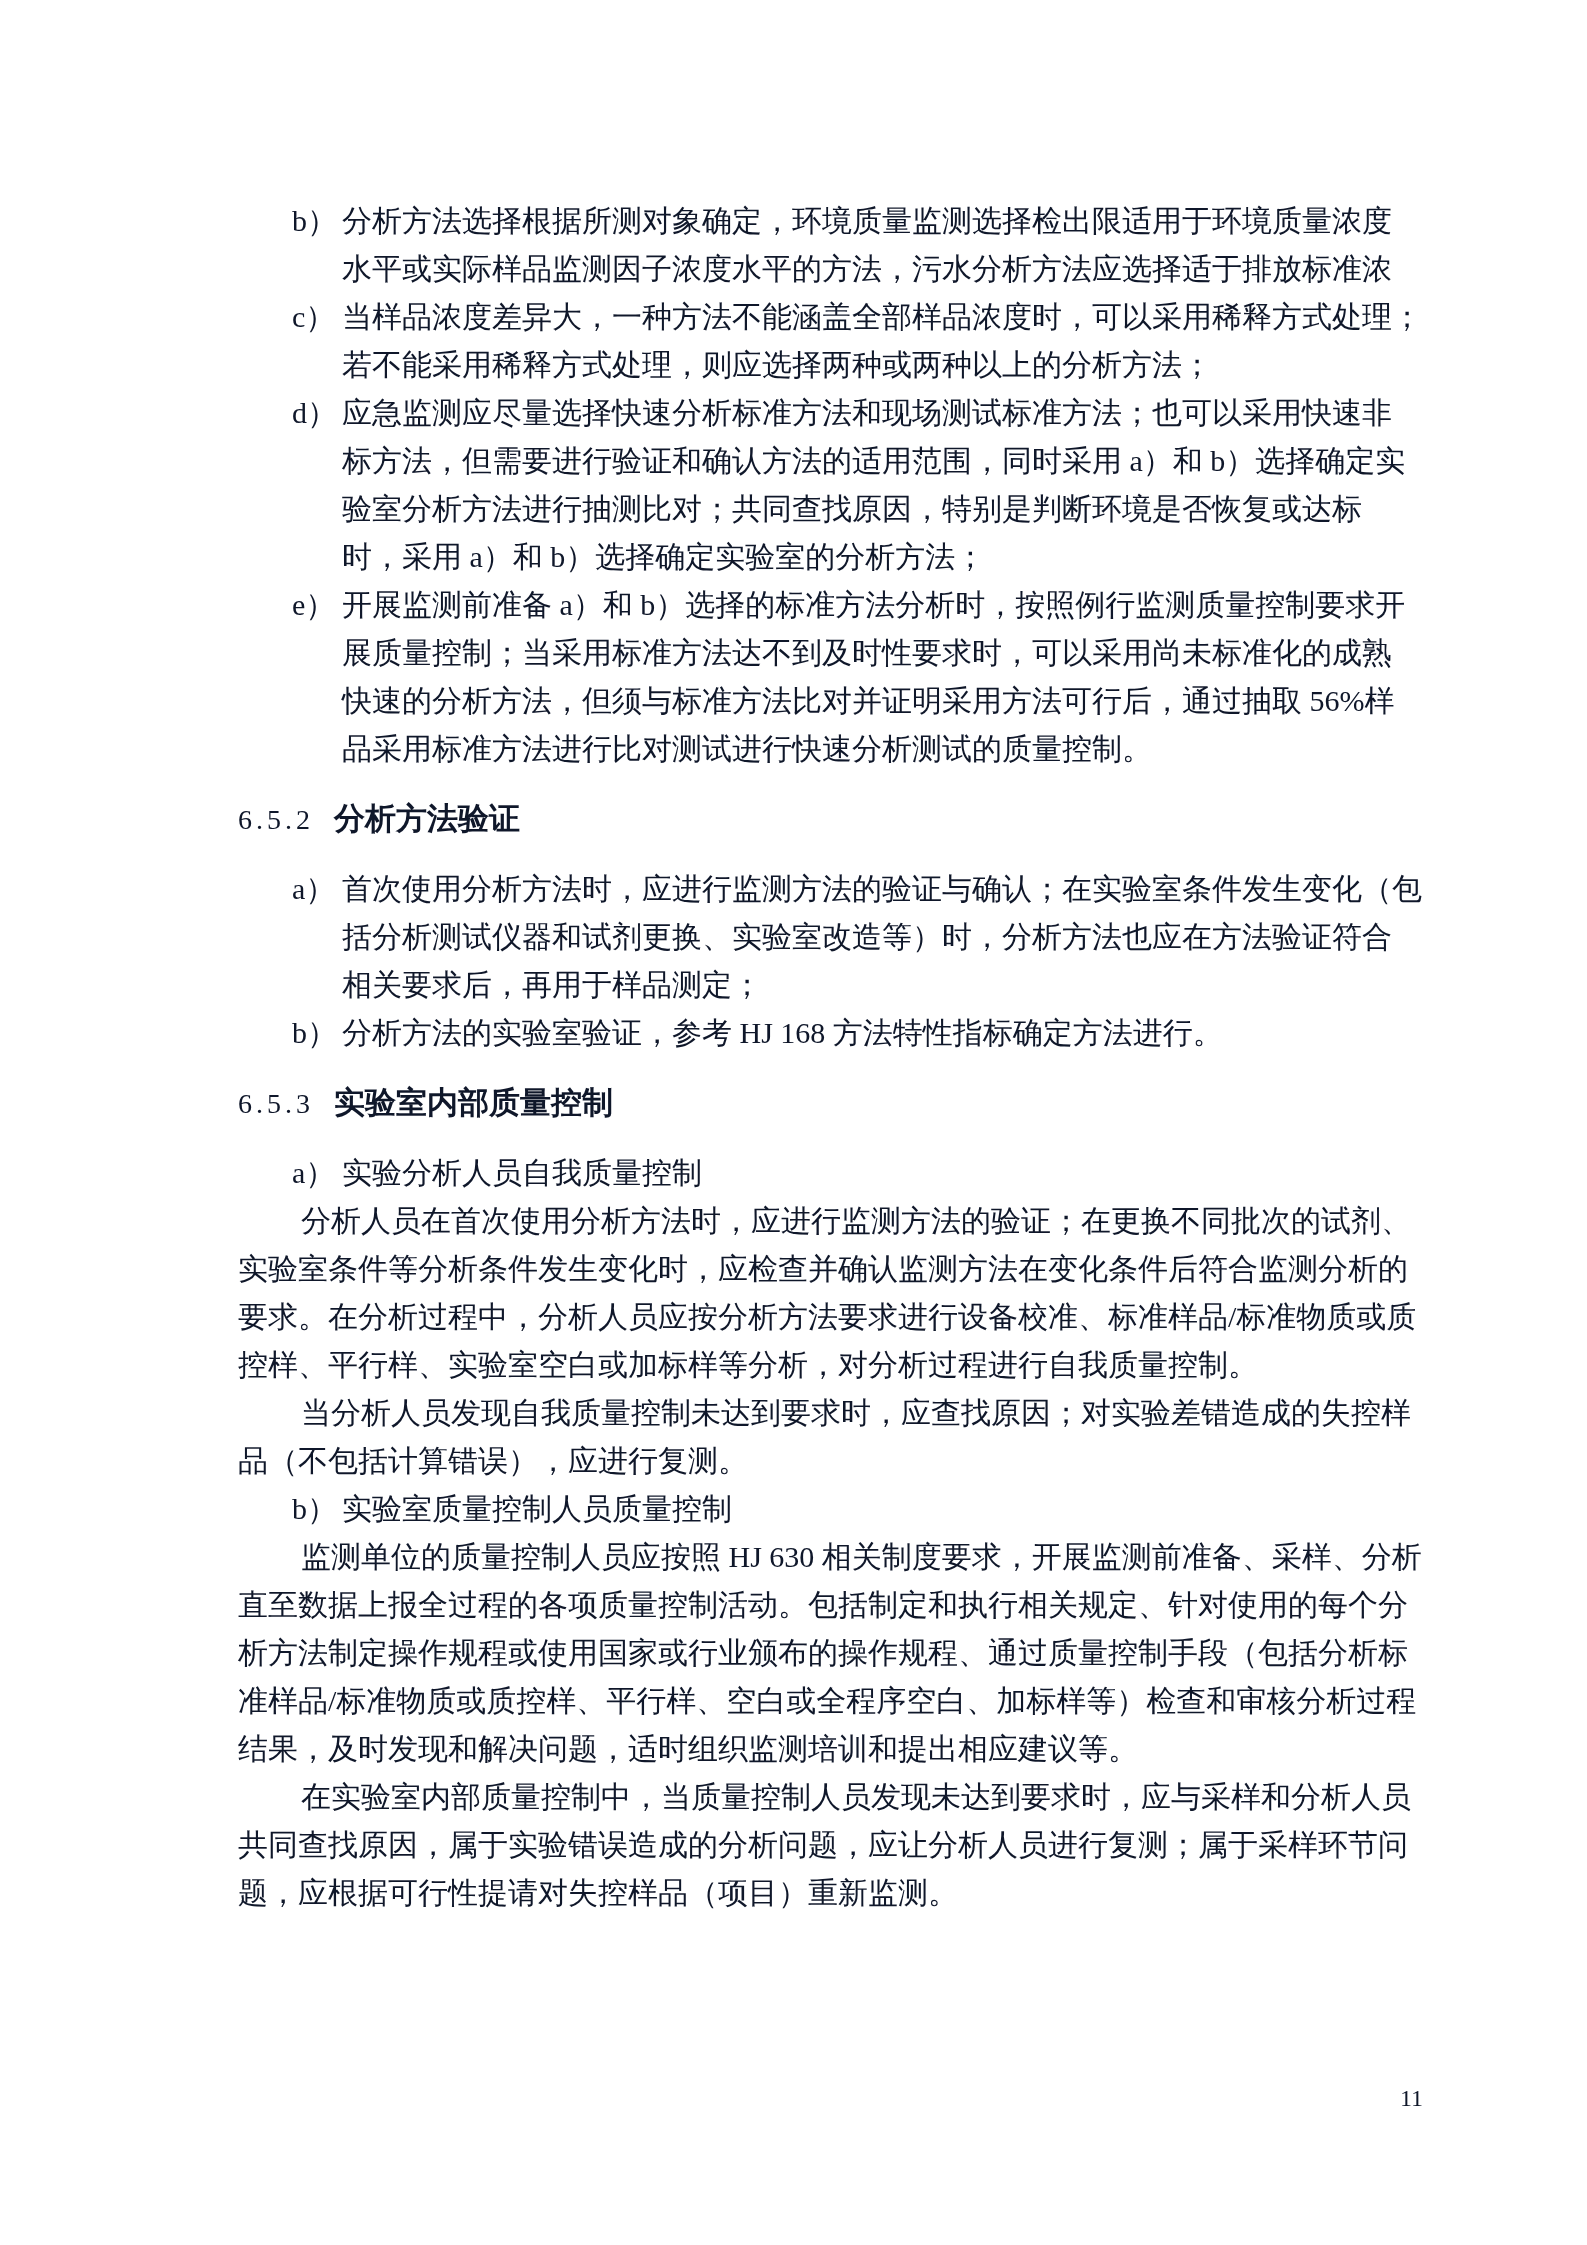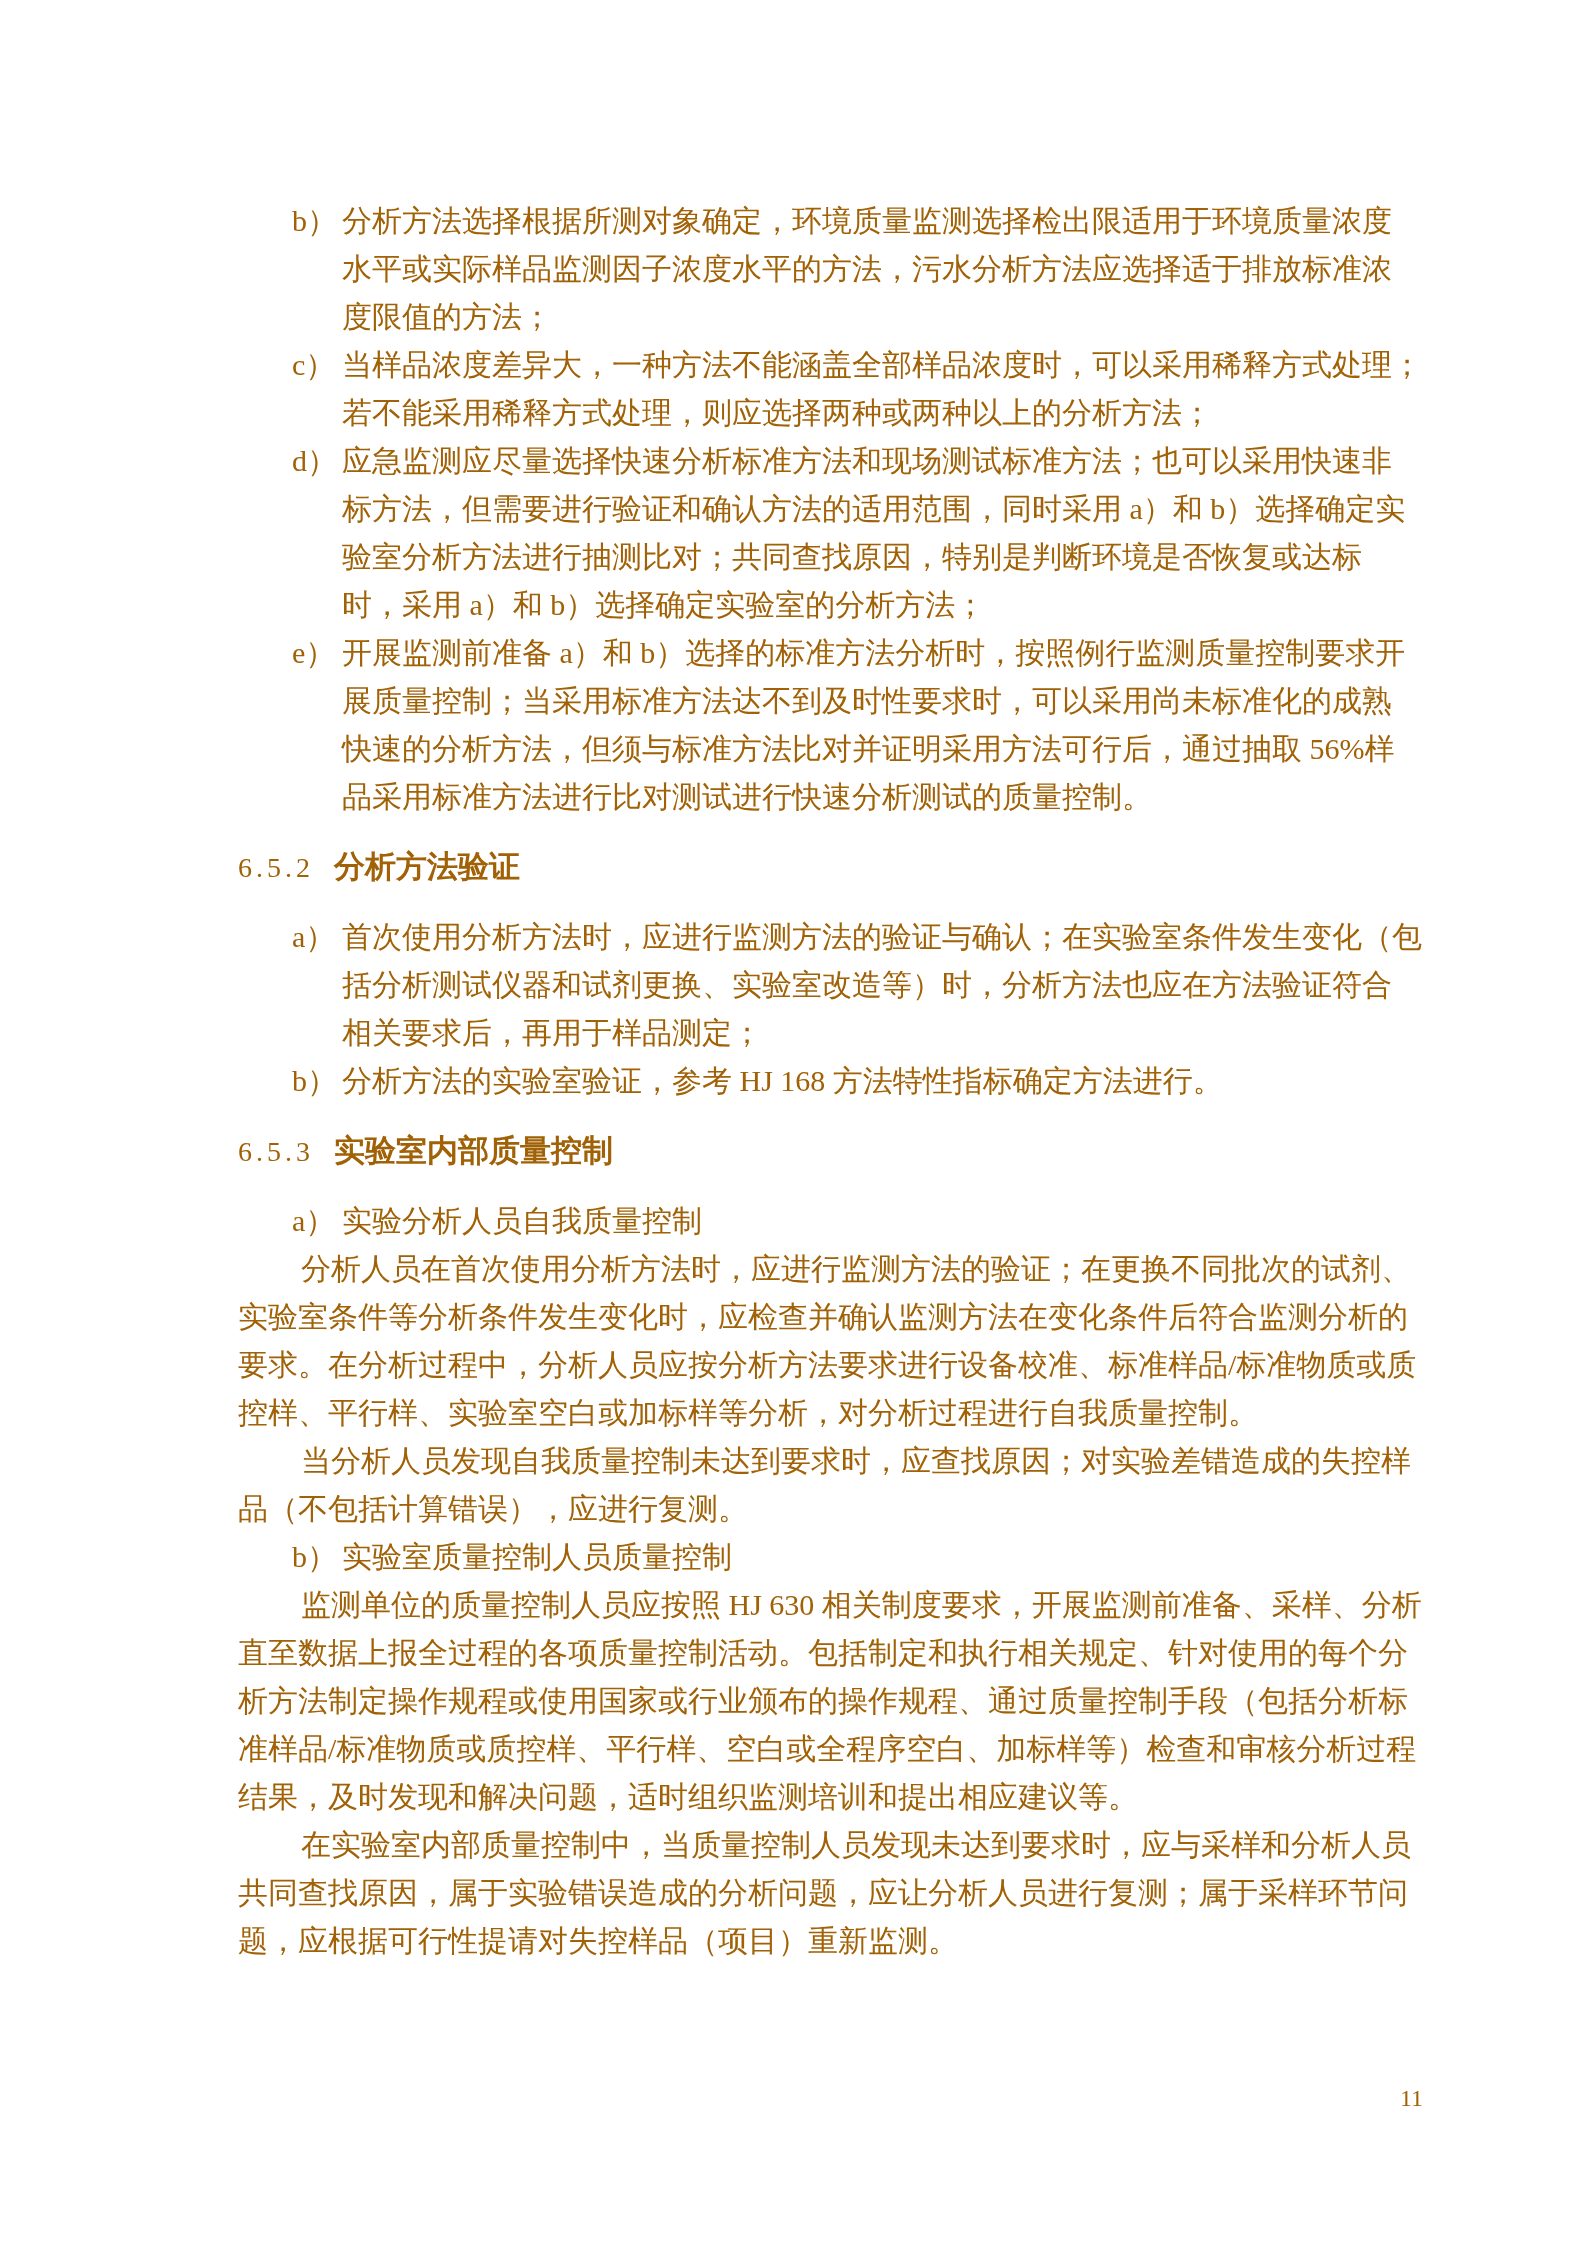--- a/index.html
+++ b/index.html
@@ -1,20 +1,20 @@
 <!DOCTYPE html>
 <html><head>
 <meta charset="utf-8">
 <style>
   html,body{margin:0;padding:0;background:#e8e8e8;}
   .page{
     position:relative;
     width:1587px;height:2245px;
     background:#ffffff;
-    color:#a16207;
+    color:#0f172a;
     font-family:"Liberation Serif","DejaVu Serif",serif;
     overflow:hidden;
     margin:0 auto;
   }
   .content{
     position:absolute;
     left:238px;top:197px;
     width:1176px;
   }
   .line{
@@ -51,21 +51,20 @@
 </style>
 </head>
 <body>
 
 <div class="page">
   <div class="content">
 
     <div class="li">
       <div class="line"><span class="marker">b）</span><span>分析方法选择根据所测对象确定，环境质量监测选择检出限适用于环境质量浓度</span></div>
       <div class="line li-cont">水平或实际样品监测因子浓度水平的方法，污水分析方法应选择适于排放标准浓</div>
-      <div class="line li-cont">度限值的方法；</div>
     </div>
     <div class="li">
       <div class="line"><span class="marker">c）</span><span>当样品浓度差异大，一种方法不能涵盖全部样品浓度时，可以采用稀释方式处理；</span></div>
       <div class="line li-cont">若不能采用稀释方式处理，则应选择两种或两种以上的分析方法；</div>
     </div>
     <div class="li">
       <div class="line"><span class="marker">d）</span><span>应急监测应尽量选择快速分析标准方法和现场测试标准方法；也可以采用快速非</span></div>
       <div class="line li-cont">标方法，但需要进行验证和确认方法的适用范围，同时采用 a）和 b）选择确定实</div>
       <div class="line li-cont">验室分析方法进行抽测比对；共同查找原因，特别是判断环境是否恢复或达标</div>
       <div class="line li-cont">时，采用 a）和 b）选择确定实验室的分析方法；</div>

